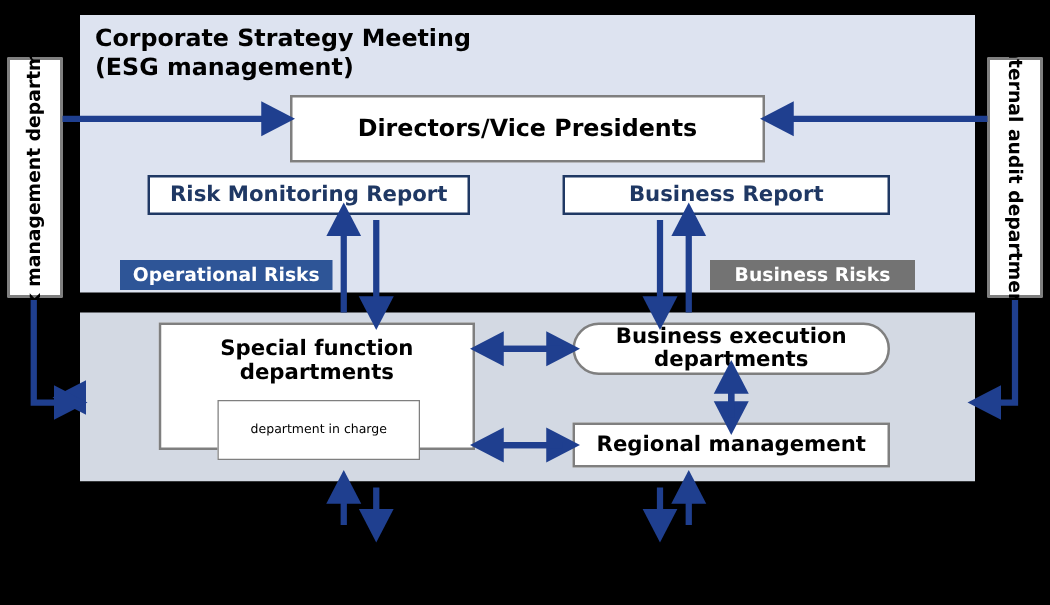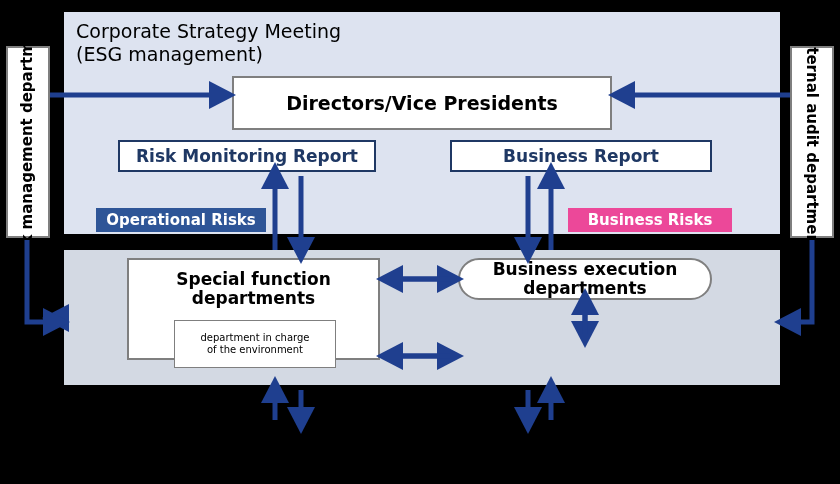--- a/index.html
+++ b/index.html
@@ -18,21 +18,21 @@
   #directors{left:232px;top:76px;width:380px;height:54px;font-size:19px;}
 
   #risk-report{left:118px;top:140px;width:258px;height:32px;
      border:2px solid #1f3864;color:#1f3864;font-size:17px;background:#fff;}
   #biz-report{left:450px;top:140px;width:262px;height:32px;
      border:2px solid #1f3864;color:#1f3864;font-size:17px;background:#fff;}
 
   .badge{position:absolute;display:flex;align-items:center;justify-content:center;
      color:#fff;font-weight:bold;font-size:15px;}
   #op-risks{left:96px;top:208px;width:170px;height:24px;background:#2e5597;}
-  #bz-risks{left:568px;top:208px;width:164px;height:24px;background:#ec4899;}
+  #bz-risks{left:568px;top:208px;width:164px;height:24px;background:#737373;}
 
   #special{left:127px;top:258px;width:253px;height:102px;
      display:block;padding-top:10px;font-size:17px;line-height:1.12;}
   #special .inner{position:absolute;left:45px;top:60px;width:162px;height:48px;
      border:1px solid #7f7f7f;background:#fff;font-weight:normal;font-size:10px;
      display:flex;align-items:center;justify-content:center;line-height:1.2;
      box-sizing:border-box;}
 
   #biz-exec{left:458px;top:258px;width:254px;height:42px;font-size:17px;line-height:1.1;border-radius:21px;}
   #regional{left:458px;top:338px;width:254px;height:36px;font-size:17px;}
@@ -41,21 +41,21 @@
      letter-spacing:-0.3px;}
 
   .sidelbl{position:absolute;background:#fff;border:2px solid #7f7f7f;
      box-sizing:border-box;color:#000;font-weight:bold;font-size:15px;
      display:flex;align-items:center;justify-content:center;text-align:center;}
   #risk-dept{left:6px;top:46px;width:44px;height:192px;}
   #risk-dept span{transform:rotate(-90deg);white-space:nowrap;display:block;line-height:1.15;}
   #audit-dept{left:790px;top:46px;width:44px;height:192px;}
   #audit-dept span{transform:rotate(90deg);white-space:nowrap;display:block;line-height:1.15;}
 
-  #title{position:absolute;left:76px;top:20px;color:#000;font-weight:normal;
+  #title{position:absolute;left:76px;top:20px;color:#000;font-weight:bold;
      font-size:19px;line-height:1.22;white-space:pre;}
 
   svg.arrows{position:absolute;left:0;top:0;width:840px;height:484px;
      pointer-events:none;}
 </style>
 </head>
 <body>
 
 <div id="stage">
 
@@ -75,32 +75,32 @@
   <div class="badge" id="bz-risks">Business Risks</div>
 
   <div class="wbox" id="special">
     <div>
       <span>Special function</span><br>
       <span>departments</span>
     </div>
     <div class="inner">
       <span>
         <span>department in charge</span><br>
-        <span>of the environment</span>
       </span>
     </div>
   </div>
 
   <div class="wbox" id="biz-exec">
     <div>
       <span>Business execution</span><br>
       <span>departments</span>
     </div>
   </div>
 
+  <div class="wbox" id="regional">Regional management</div>
 
 
   <div class="sidelbl" id="risk-dept">
     <span>Risk management department</span>
   </div>
 
   <div class="sidelbl" id="audit-dept">
     <span>Internal audit department</span>
   </div>
 

